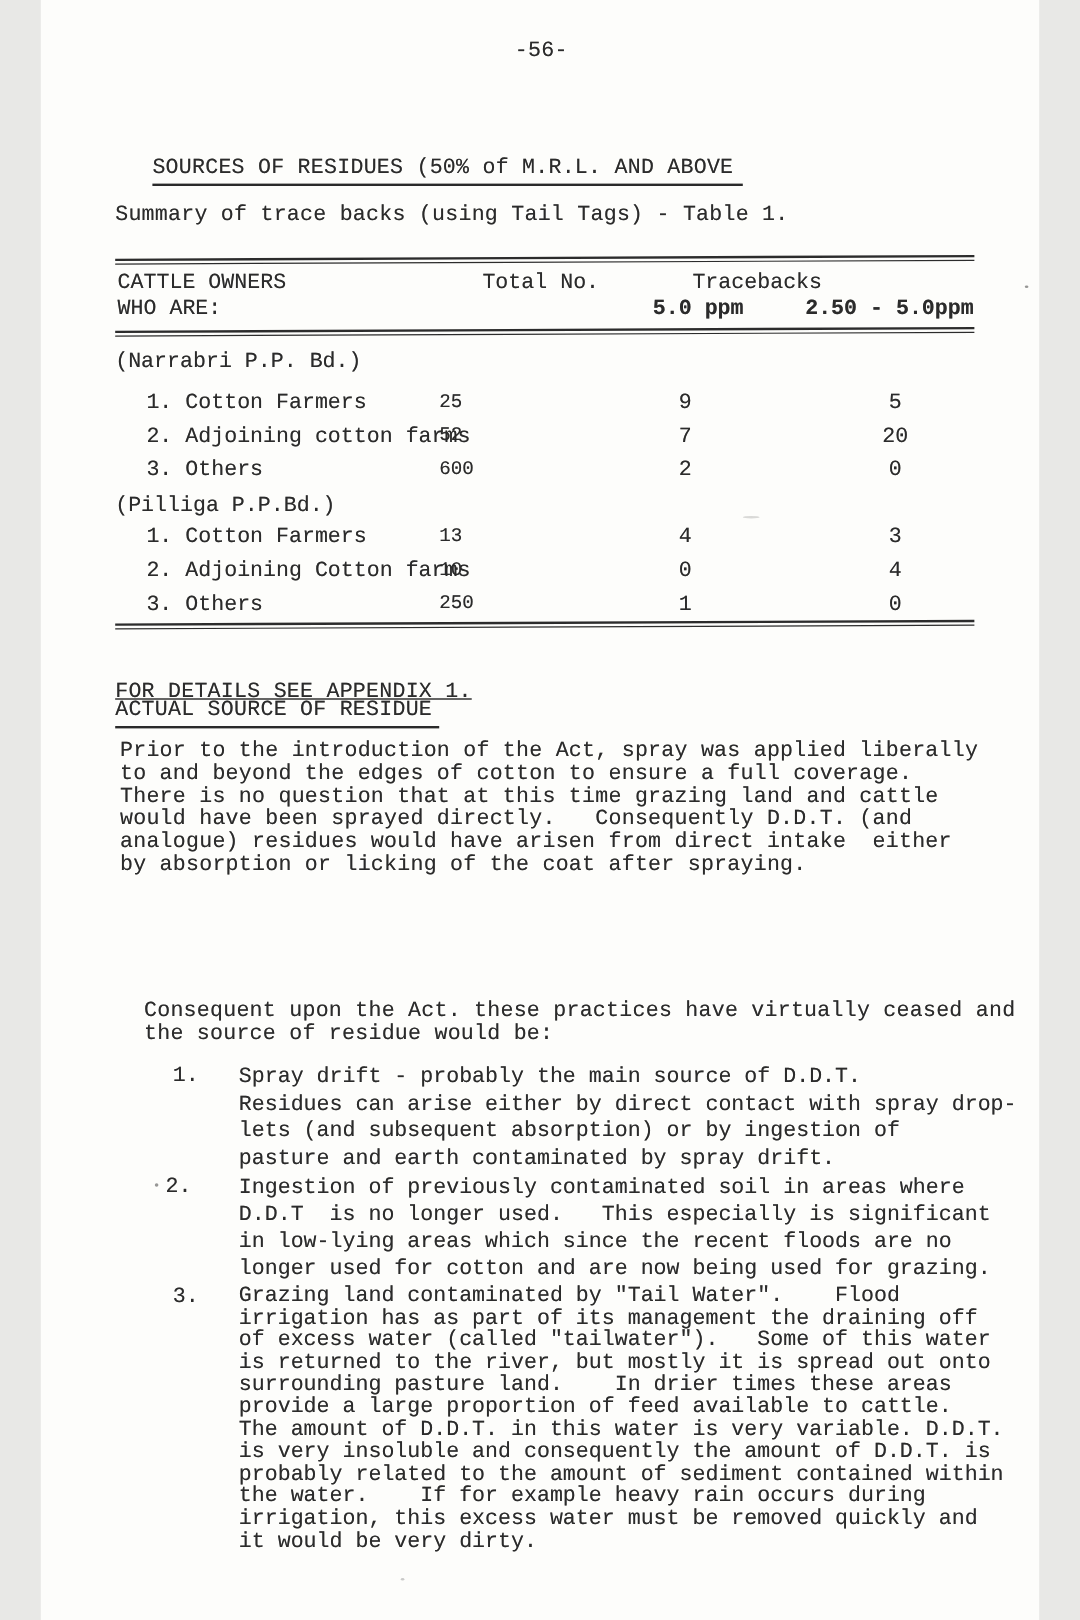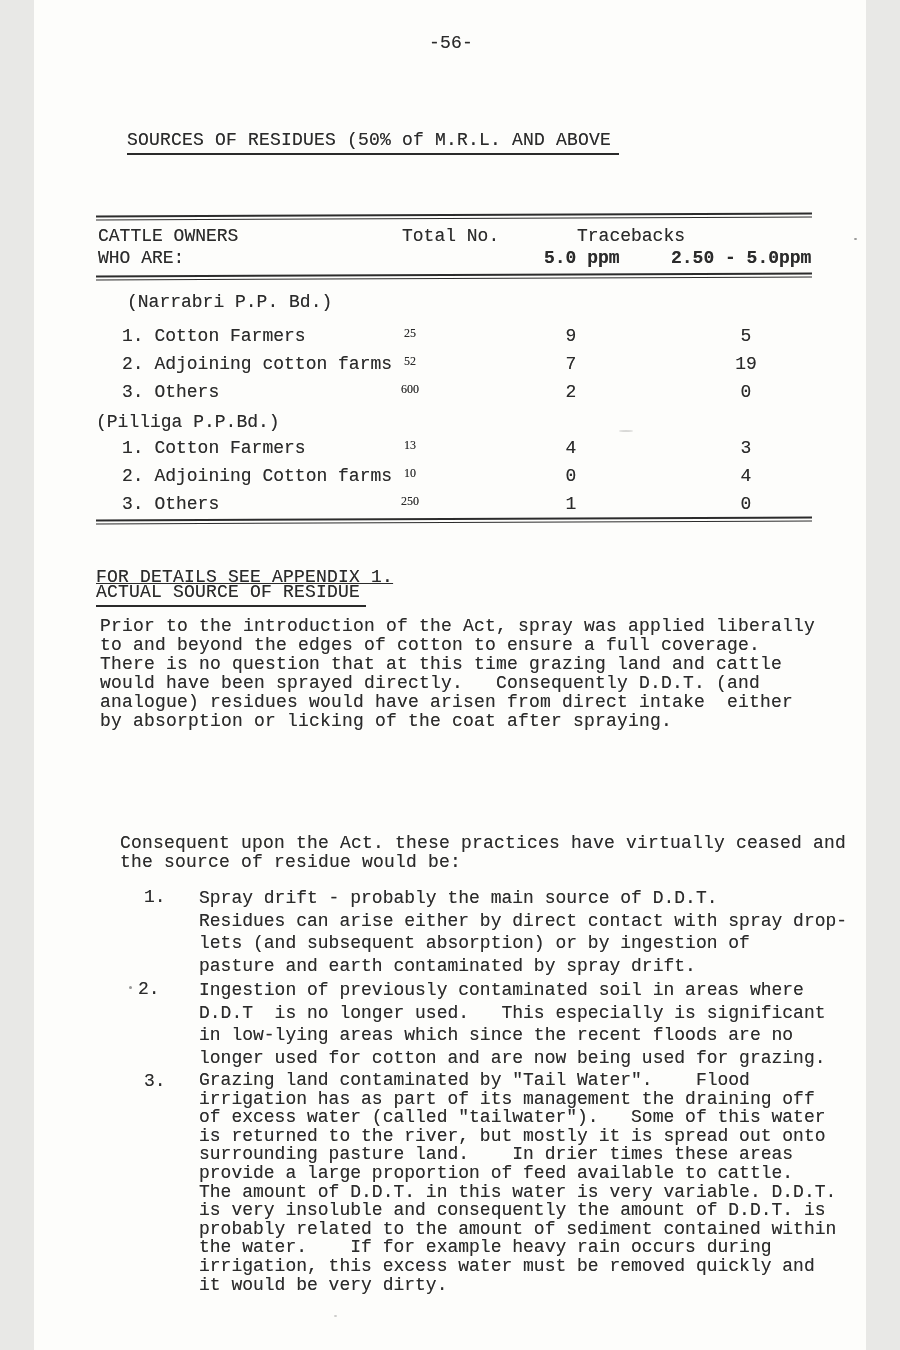--- a/index.html
+++ b/index.html
@@ -39,25 +39,25 @@
   .rule-top { top: 0; }
   .rule-mid { top: 60px; }
   .rule-bot { top: 304px; }
   .tbl .cell { position: absolute; font-size: 18px; white-space: pre; }
   .h-cattle   { left: 2px;   top: 12px; }
   .h-total    { left: 306px; top: 12px; }
   .h-traceb   { left: 481px; top: 12px; }
   .h-who      { left: 2px;   top: 34px; }
   .h-5ppm     { left: 448px; top: 34px; font-weight: bold; }
   .h-250      { left: 575px; top: 34px; font-weight: bold; }
-  .g1-name { left: 0; top: 78px; margin-left: 31px; }
+  .g1-name { left: 0; top: 78px; }
   .g2-name { left: 0; top: 198px; }
   .trow { position: absolute; left: 0; width: 716px; height: 24px; }
   .trow .lbl   { position: absolute; left: 26px;  white-space: pre; font-size: 18px; }
-  .trow .tot   { position: absolute; left: 270px; width: 88px; text-align: center; font-size: 12px; font-family: Liberation Serif, serif; }
+  .trow .tot   { position: absolute; left: 270px; width: 88px; text-align: left; font-size: 16px; }
   .trow .p5    { position: absolute; left: 458px; width: 34px; text-align: center; font-size: 18px; }
   .trow .p250  { position: absolute; left: 622px; width: 56px; text-align: center; font-size: 18px; }
   .r1 { top: 112px; } .r2 { top: 140px; } .r3 { top: 168px; }
   .r4 { top: 224px; } .r5 { top: 252px; } .r6 { top: 280px; }
 
   
   .appendix-note { left: 62px; top: 568px; font-size: 18px; text-decoration: underline; }
   .section-heading {
     left: 62px; top: 583px; font-size: 18px;
     border-bottom: 2.5px solid #2a2a2a;
@@ -86,20 +86,21 @@
   .sp6 { left: 855px; top: 145px;  width: 3px; height: 3px; opacity: .5; }
 </style>
 </head>
 <body>
 
 <div class="page">
 
   <div class="abs txt page-number">-56-</div>
 
   <div class="abs txt doc-title">SOURCES OF RESIDUES (50% of M.R.L. AND ABOVE</div>
+  <div class="abs txt doc-subtitle">Summary of trace backs (using Tail Tags) - Table 1.</div>
 
   <div class="abs tbl">
     <div class="rule rule-top"></div>
 
     <div class="cell h-cattle">CATTLE OWNERS</div>
     <div class="cell h-total">Total No.</div>
     <div class="cell h-traceb">Tracebacks</div>
     <div class="cell h-who">WHO ARE:</div>
     <div class="cell h-5ppm">5.0 ppm</div>
     <div class="cell h-250">2.50 - 5.0ppm</div>
@@ -111,21 +112,21 @@
     <div class="trow r1">
       <span class="lbl">1. Cotton Farmers</span>
       <span class="tot">25</span>
       <span class="p5">9</span>
       <span class="p250">5</span>
     </div>
     <div class="trow r2">
       <span class="lbl">2. Adjoining cotton farms</span>
       <span class="tot">52</span>
       <span class="p5">7</span>
-      <span class="p250">19</span>
+      <span class="p250">20</span>
     </div>
     <div class="trow r3">
       <span class="lbl">3. Others</span>
       <span class="tot">600</span>
       <span class="p5">2</span>
       <span class="p250">0</span>
     </div>
 
     <div class="cell g2-name">(Pilliga P.P.Bd.)</div>
 

